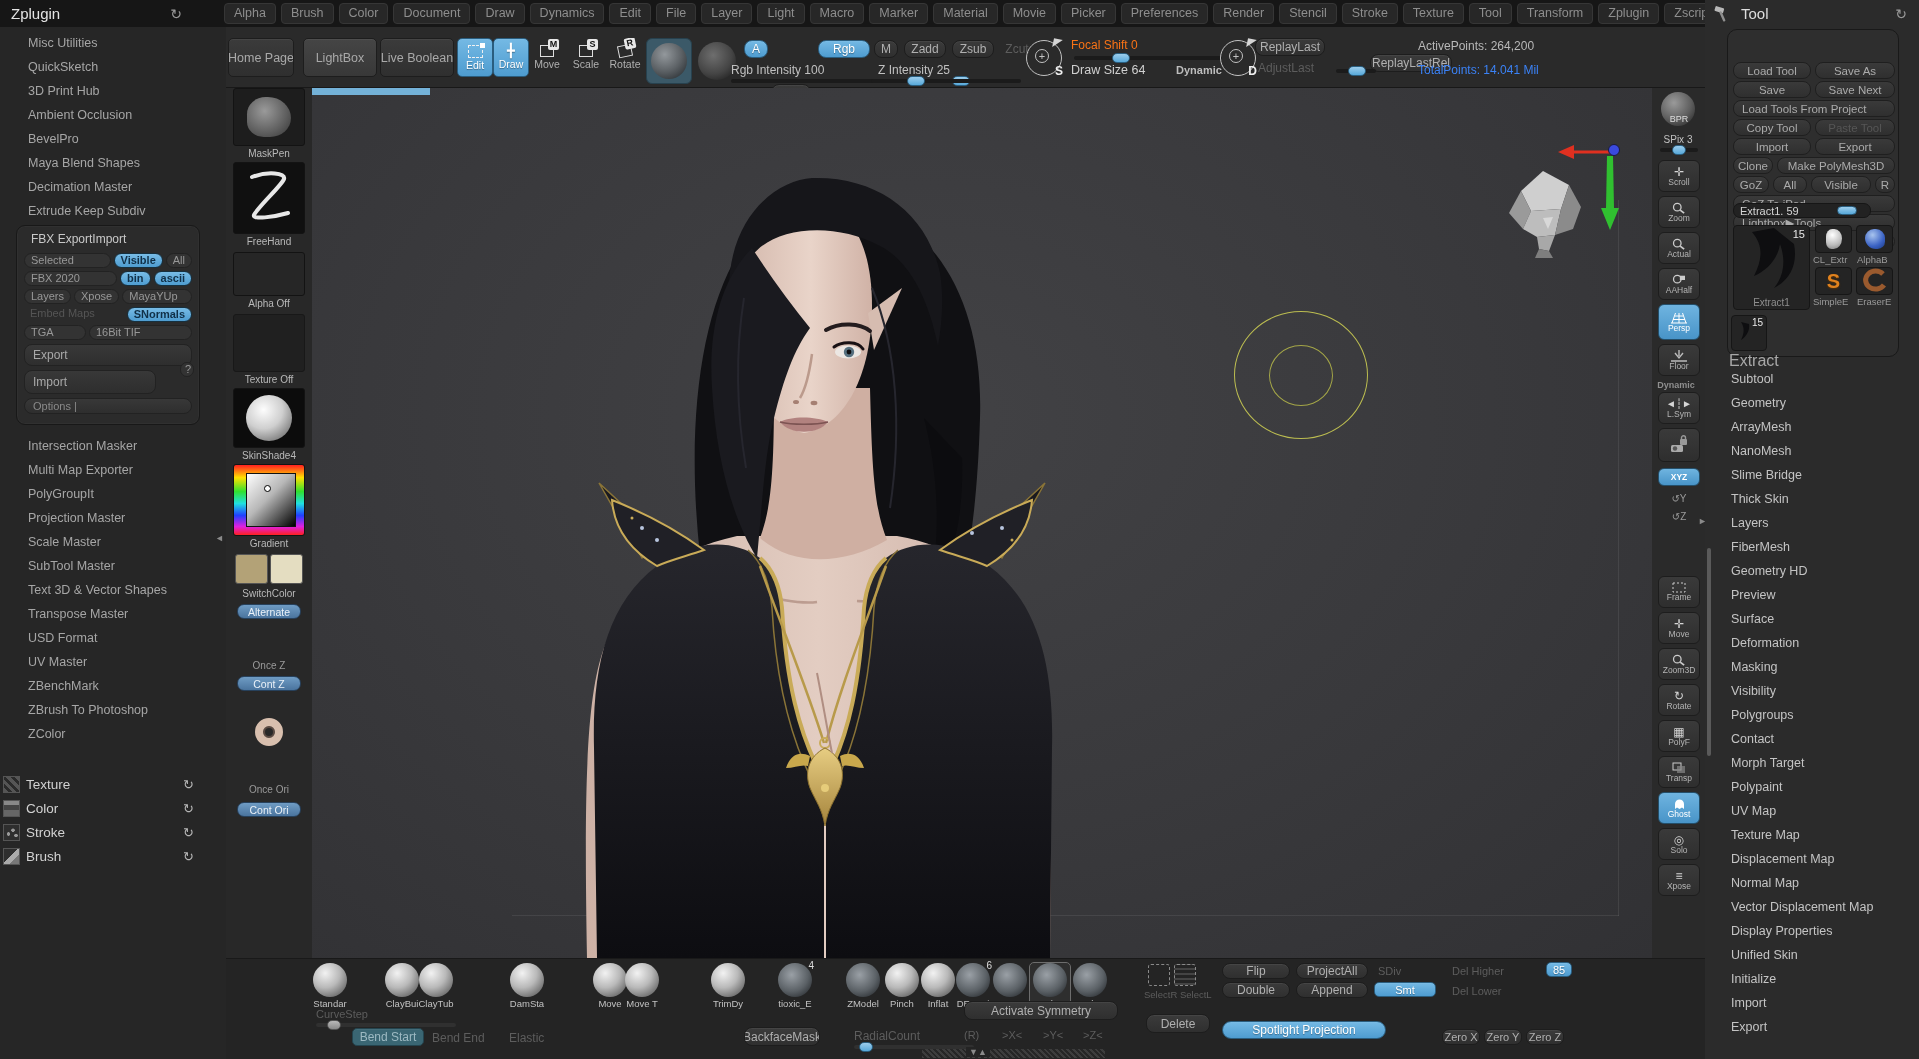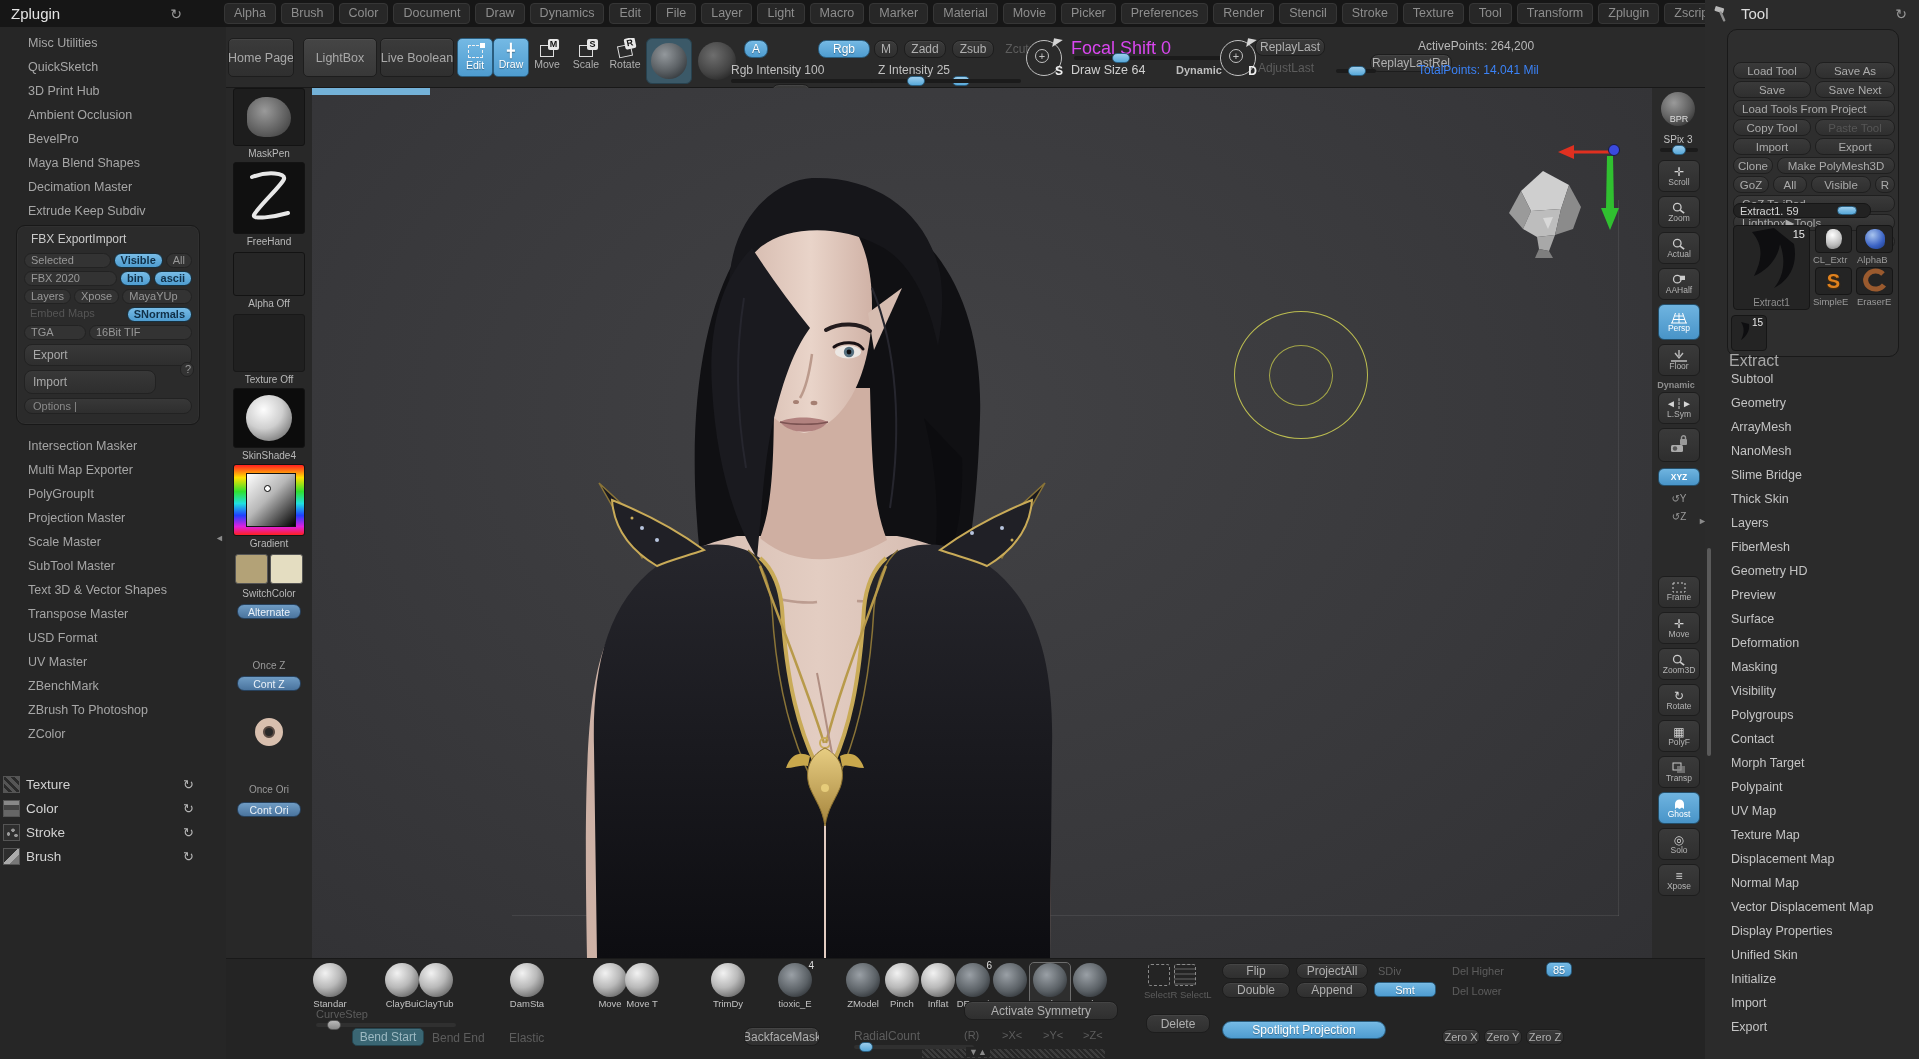--- a/index.html
+++ b/index.html
@@ -329,21 +329,21 @@
     <span class="lbl" style="left:652px;top:36px;font-size:12px;color:#c0c0c0;">Z Intensity 25</span>
     <div class="slider" style="left:645px;top:52px;width:150px;">
         <i style="left:24%;"></i>
       </div>
 
     <div class="ringbtn" style="left:800px;">
       <u>+</u>
         <b>S</b>
         <v></v>
     </div>
-    <span class="lbl" style="left:845px;top:11px;font-size:18px;color:#d946ef;">Focal Shift 0</span>
+    <span class="lbl" style="left:845px;top:11px;font-size:12px;color:#f97316;">Focal Shift 0</span>
     <div class="slider" style="left:848px;top:29px;width:148px;">
         <i style="left:26%;"></i>
       </div>
     <span class="lbl" style="left:845px;top:36px;font-size:12.5px;color:#d0d0d0;">Draw Size 64</span>
     <span class="lbl" style="left:950px;top:37px;font-size:11px;font-weight:bold;color:#bdbdbd;">Dynamic</span>
 
     <div class="ringbtn" style="left:994px;">
       <u>+</u>
         <b>D</b>
         <v></v>

